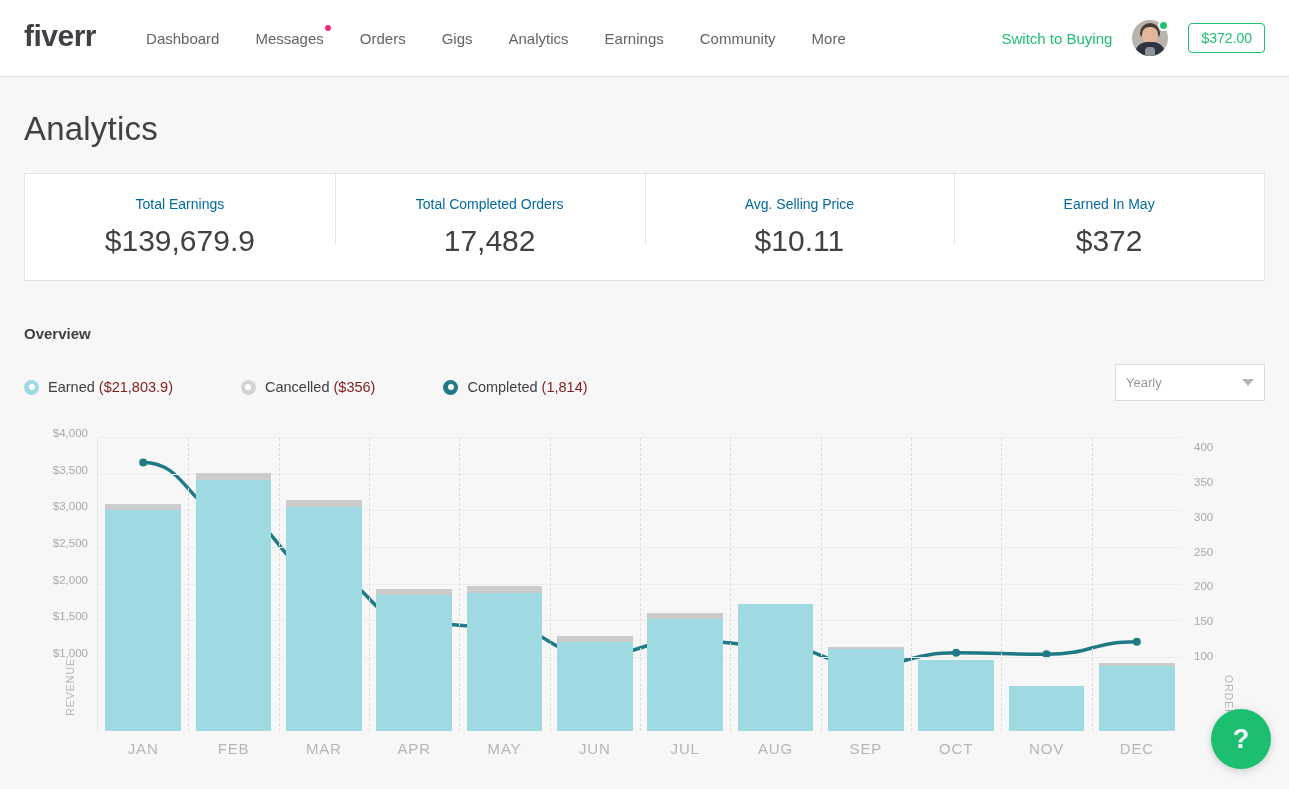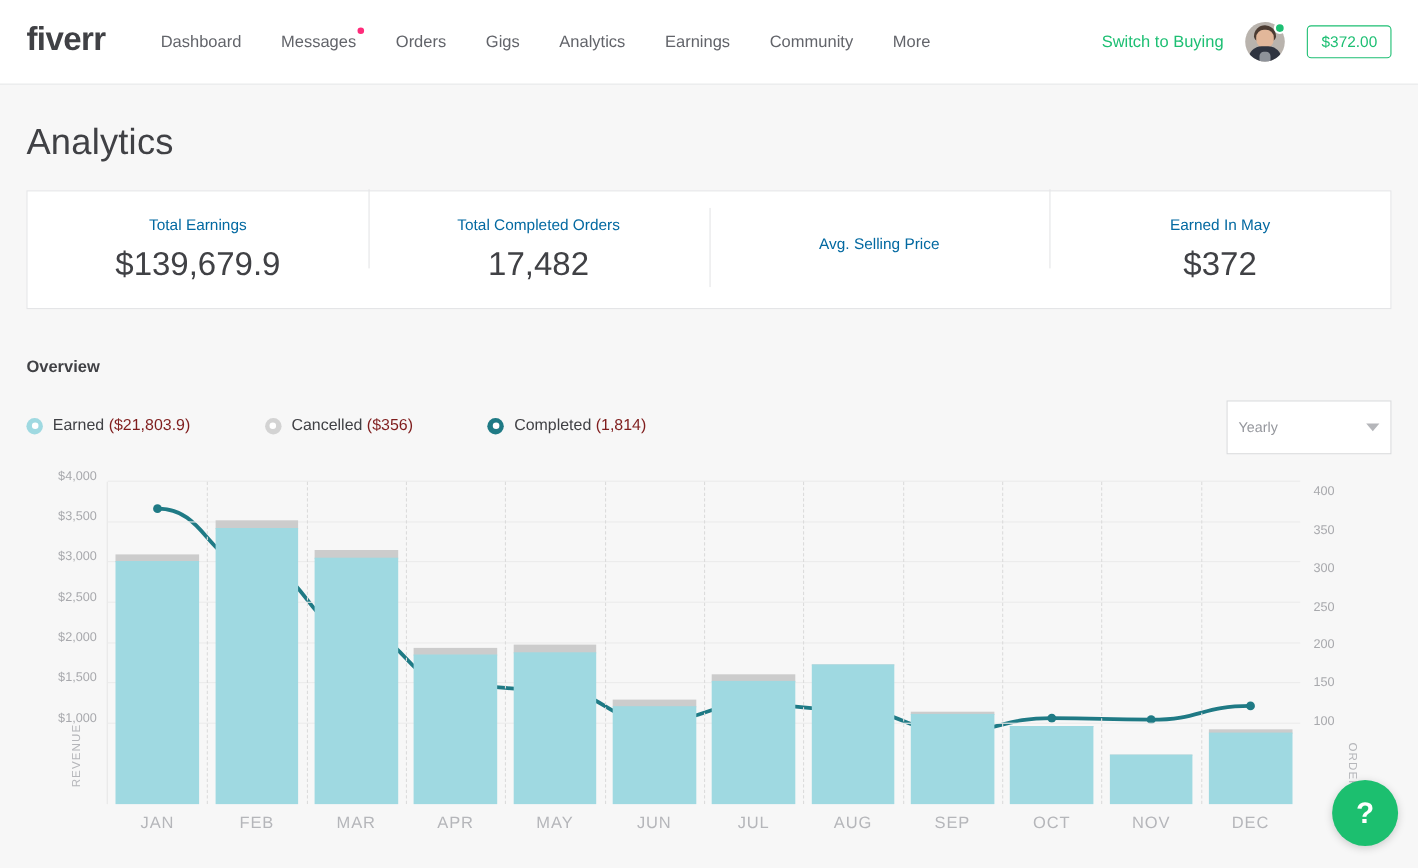--- a/index.html
+++ b/index.html
@@ -185,21 +185,21 @@
     background: #ffffff;
   }
   .legend-text {
     font-size: 14.5px;
     color: #404145;
   }
   .legend-text .amt { color: #7f1d1d; }
   .period-select {
     position: absolute;
     right: 0; top: -6px;
-    width: 150px; height: 49px;
+    width: 150px; height: 37px;
     border: 1px solid #dadbdd;
     background: #ffffff;
     display: flex;
     align-items: center;
     padding: 0 10px;
     cursor: pointer;
     margin-left: 15px;
   }
   .period-select .sel-val {
     font-size: 13px;
@@ -345,20 +345,21 @@
       <div class="stat">
         <div class="stat-label">Total Earnings</div>
         <div class="stat-value">$139,679.9</div>
       </div>
       <div class="stat">
         <div class="stat-label">Total Completed Orders</div>
         <div class="stat-value">17,482</div>
       </div>
       <div class="stat">
         <div class="stat-label">Avg. Selling Price</div>
+        <div class="stat-value">$10.11</div>
       </div>
       <div class="stat">
         <div class="stat-label">Earned In May</div>
         <div class="stat-value">$372</div>
       </div>
     </div>
 
   <h2 class="overview-title">Overview</h2>
 
   <div class="legend-row">

